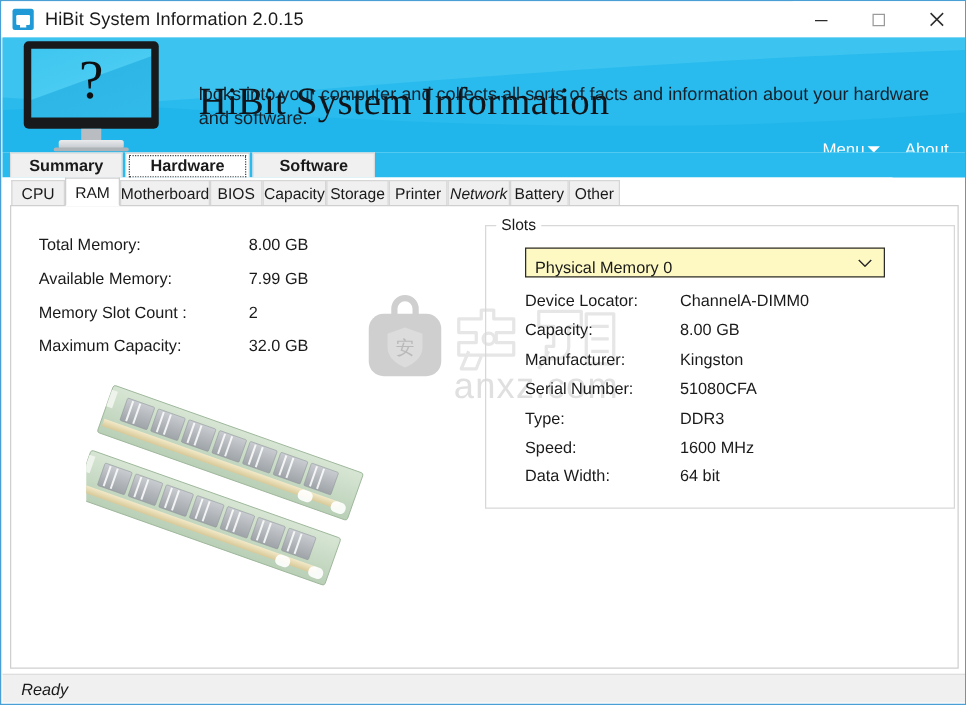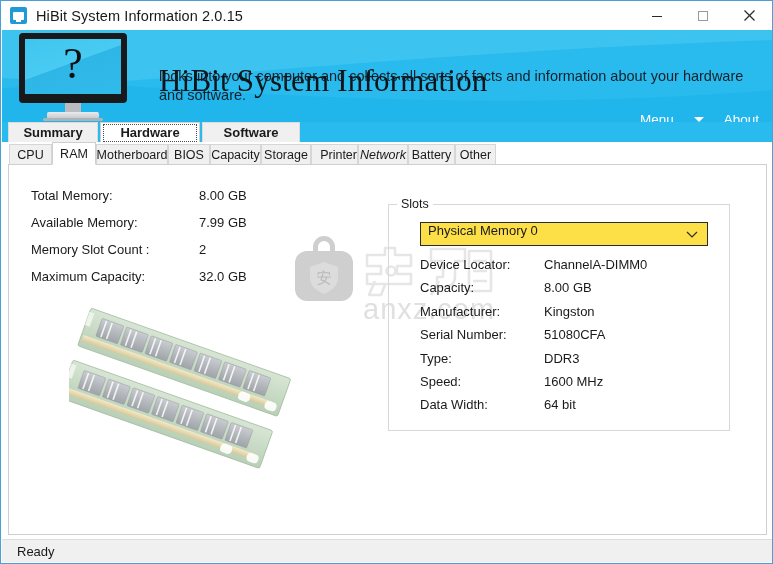--- a/index.html
+++ b/index.html
@@ -93,21 +93,21 @@
   }
   .brand-sub{
     position:absolute;left:157px;top:37px;width:600px;
     font-size:14.5px;color:#15202a;line-height:19px;
   }
   .menu-row{
     position:absolute;right:14px;top:82px;
     display:flex;align-items:center;gap:20px;
     font-size:13.5px;color:#ffffff;
   }
-  .menu-item{display:flex;align-items:center;gap:20px;white-space:nowrap;text-decoration:underline;}
+  .menu-item{display:flex;align-items:center;gap:2px;white-space:nowrap;text-decoration:underline;}
   .caret{
     width:0;height:0;border-left:5px solid transparent;border-right:5px solid transparent;
     border-top:5px solid #ffffff;display:inline-block;
   }
 
   
   .maintabs{
     position:absolute;left:1px;top:121px;width:771px;height:20px;
     background:#29bbee;
   }
@@ -155,34 +155,33 @@
   .inforow{position:relative;height:27px;}
   .inforow .lbl{
     position:absolute;left:0;top:0;font-size:13px;color:#1a1a1a;white-space:nowrap;
   }
   .inforow .val{
     position:absolute;left:168px;top:0;font-size:13px;color:#1a1a1a;white-space:nowrap;
   }
 
   
   .groupbox{
-    position:absolute;left:379px;top:15px;width:342px;height:227px;
+    position:absolute;left:379px;top:15px;width:376px;height:227px;
     box-sizing:border-box;
     border:1px solid #d8d8d8;
-    margin-top:24px;
   }
   .gb-title{
     position:absolute;left:8px;top:-8px;background:#ffffff;padding:0 4px;
     font-size:12.5px;color:#1a1a1a;
   }
   .combo{
     position:absolute;left:31px;top:17px;width:288px;height:24px;
     box-sizing:border-box;
-    border:1px solid #2b2b2b;background:#fde047;
-    display:flex;align-items:flex-start;
+    border:1px solid #2b2b2b;background:#fef9c3;
+    display:flex;align-items:flex-end;
   }
   .combo-text{
     margin-left:7px;font-size:13px;color:#1a1a1a;white-space:nowrap;
   }
   .combo-arrow{
     position:absolute;right:9px;top:50%;margin-top:-3px;
   }
   .slotlist{position:absolute;left:31px;top:52px;}
   .slotrow{position:relative;height:23.4px;}
   .slotrow .lbl{position:absolute;left:0;top:0;font-size:13px;color:#1a1a1a;white-space:nowrap;}
@@ -203,21 +202,21 @@
     font-size:29px;color:#e0e0e0;letter-spacing:1px;
     font-family:"Liberation Sans","DejaVu Sans",sans-serif;
   }
 
   
   .statusbar{
     position:absolute;left:1px;bottom:1px;width:771px;height:22px;
     background:#f0f0f0;border-top:1px solid #dedede;
     display:flex;align-items:center;
   }
-  .statusbar .st{margin-left:15px;font-size:13px;color:#1a1a1a;}
+  .statusbar .st{margin-left:15px;font-size:13px;color:#1a1a1a;font-style:italic;}
 </style>
 </head>
 <body>
 
 <div class="window">
 
   <div class="titlebar">
     <div class="title-icon">
       <div class="scr"></div>
     </div>
@@ -299,21 +298,21 @@
     </div>
     <div class="stab" style="left:166px;width:42px;">
       <span>BIOS</span>
     </div>
     <div class="stab" style="left:208px;width:51px;">
       <span>Capacity</span>
     </div>
     <div class="stab" style="left:259px;width:50px;">
       <span>Storage</span>
     </div>
-    <div class="stab" style="left:309px;width:47px;justify-content:flex-end;">
+    <div class="stab" style="left:309px;width:47px;">
       <span>Printer</span>
     </div>
     <div class="stab" style="left:356px;width:50px;font-style:italic;">
       <span>Network</span>
     </div>
     <div class="stab" style="left:406px;width:47px;">
       <span>Battery</span>
     </div>
     <div class="stab" style="left:453px;width:41px;">
       <span>Other</span>

